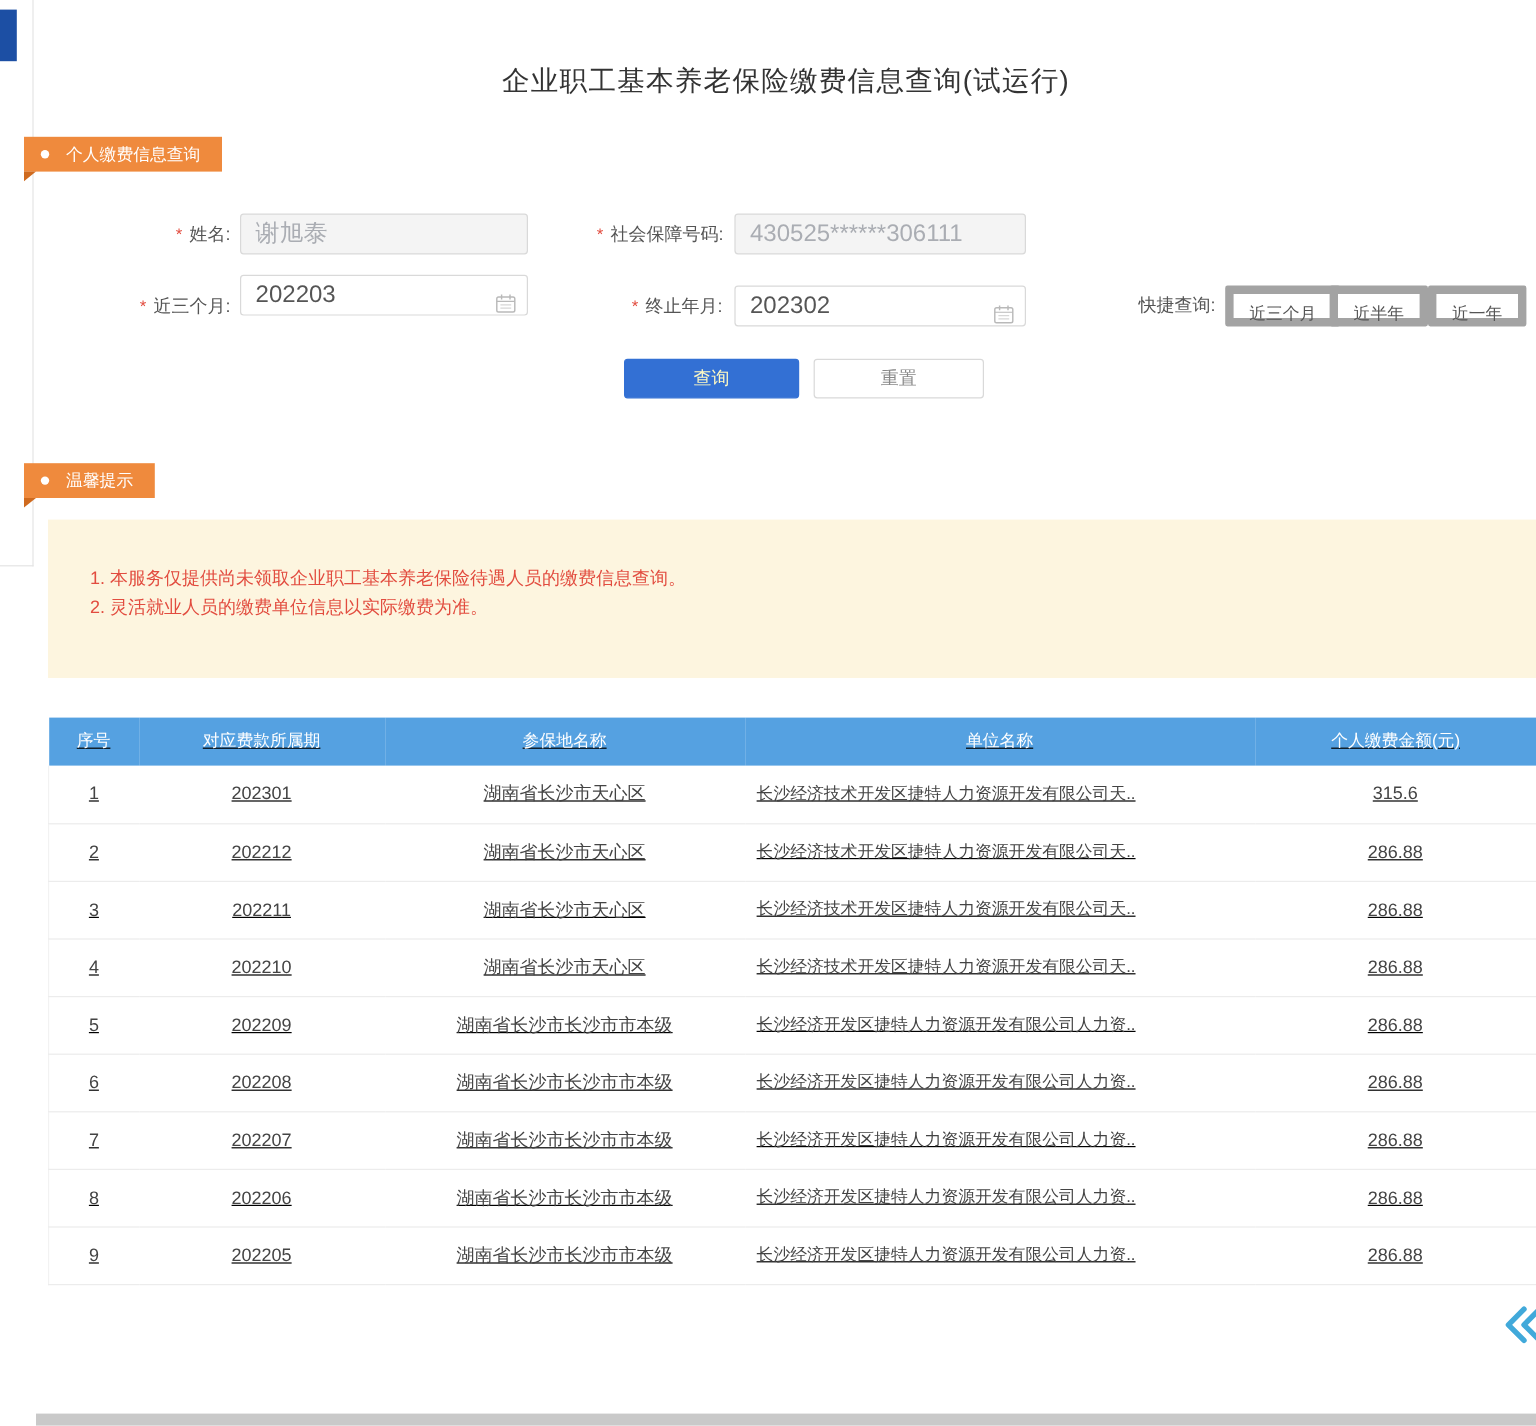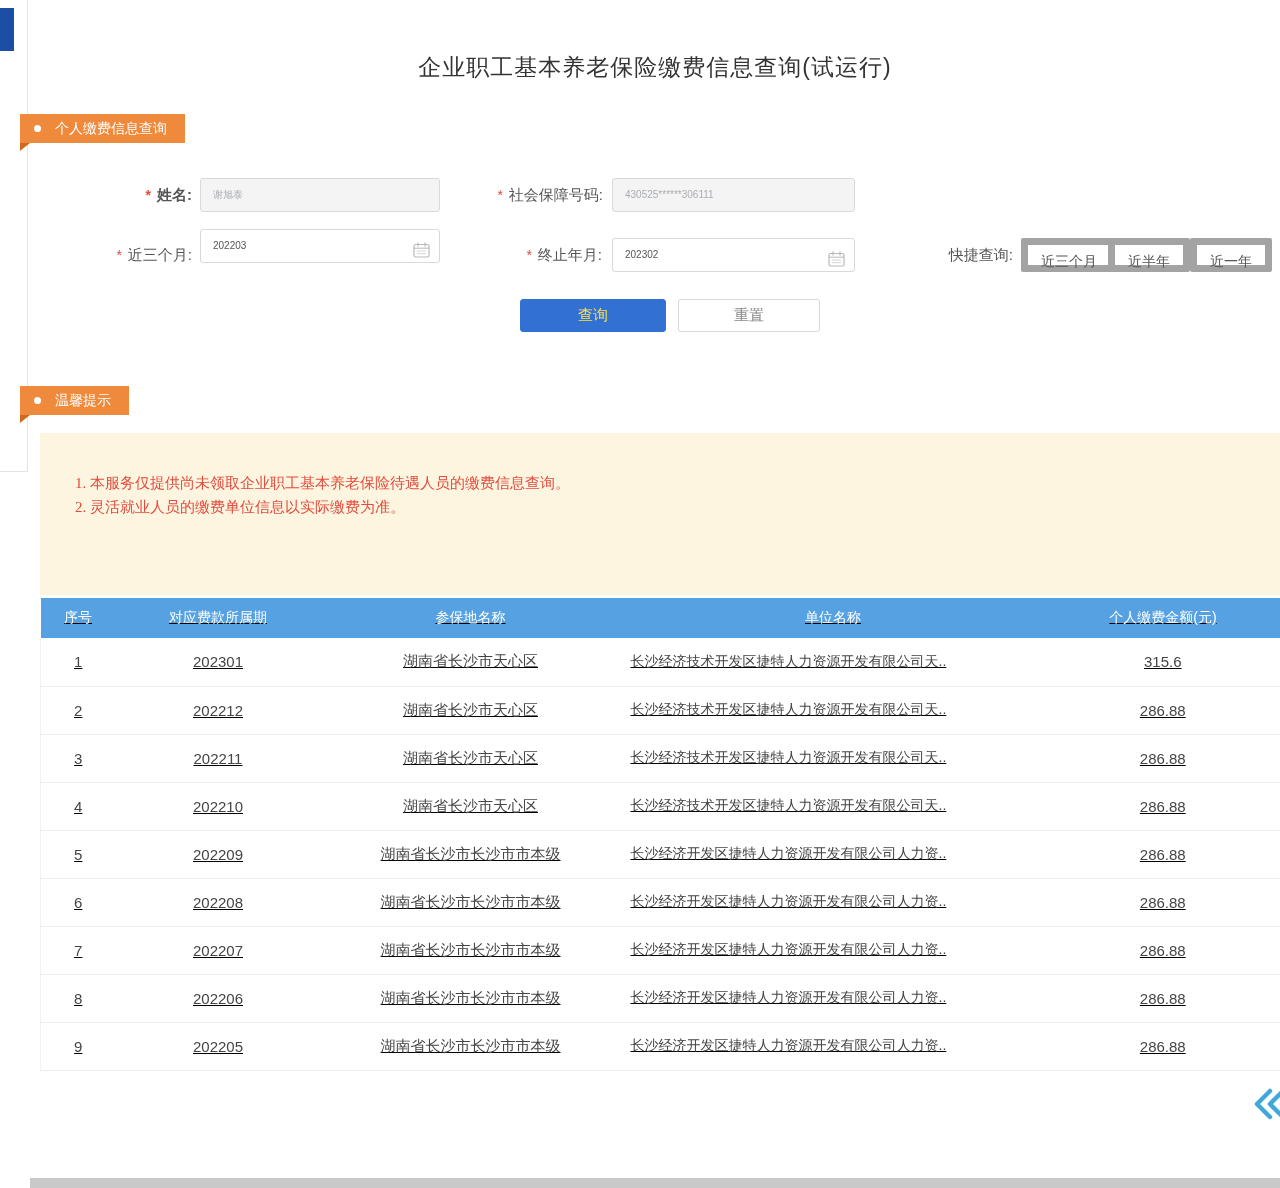--- a/index.html
+++ b/index.html
@@ -23,35 +23,35 @@
                  display:inline-block; margin-right:14px; }
   .ribbon::after { content:""; position:absolute; left:0; top:100%;
                    border-top:8px solid #cf6a1e; border-right:10px solid transparent;
                    border-left:0; width:0; height:0; }
   .ribbon-query { top:114px; }
   .ribbon-tips  { top:386px; }
 
   
   .flabel { height:34px; line-height:34px; font-size:15px; color:#555; text-align:right; }
   .req { color:#e24c3f; margin-right:6px; font-size:14px; }
-  .tbox { height:34px; border:1px solid #d9d9d9; border-radius:3px; font-size:10px;
+  .tbox { height:34px; border:1px solid #d9d9d9; border-radius:3px; font-size:20px;
           padding:0 12px; line-height:32px; background:#fff; color:#555; position:absolute; }
   .tbox.disabled { background:#f4f4f4; color:#aaadb3; }
   .cal { position:absolute; right:9px; top:9px; cursor:pointer; }
   .quick-btn { height:34px; border:7px solid #a3a3a3; background:#fff; color:#555;
                font-size:14px; padding:0 13px; line-height:32px; border-radius:2px;
                cursor:pointer; font-family:inherit; }
   .btn { height:33px; border-radius:3px; font-size:15px; cursor:pointer; font-family:inherit; }
   .btn-primary { left:520px; top:299px; width:146px; background:#3370d4;
-                 border:1px solid #3370d4; color:#fde047; }
+                 border:1px solid #3370d4; color:#fef9c3; }
   .btn-plain { left:678px; top:299px; width:142px; background:#fff;
                border:1px solid #d9d9d9; color:#888; }
 
   
-  .notice { left:40px; top:433px; width:1240px; height:162px; background:#fdf5df;font-family:Liberation Serif, serif; }
+  .notice { left:40px; top:433px; width:1240px; height:132px; background:#fdf5df; }
   .notice-lines { position:absolute; left:35px; top:38px; font-size:15px; color:#e24c3f;
                   line-height:24px; }
 
   
   .grid { left:40px; top:598px; width:1240px; border-collapse:collapse; table-layout:fixed;text-decoration:underline; }
   .grid th { background:#55a1e1; color:#fff; font-weight:normal; font-size:14px;
              height:40px; text-align:center; }
   .grid td { height:48px; font-size:15px; color:#444; text-align:center;
              border-bottom:1px solid #ececec; background:#fff; white-space:nowrap;
              overflow:hidden; }
@@ -69,21 +69,21 @@
 <div class="abs left-strip"></div>
 <div class="abs corner-tab"></div>
 
 <div class="abs page-title">企业职工基本养老保险缴费信息查询(试运行)</div>
 
 <div class="abs ribbon ribbon-query">
   <span class="dot"></span>
   <span>个人缴费信息查询</span>
 </div>
 
-<div class="abs flabel" style="left:100px; top:178px; width:92px;font-weight:bold;">
+<div class="abs flabel" style="left:100px; top:178px; width:92px;">
   <span class="req">*</span><span>姓名:</span>
 </div>
 <div class="tbox disabled" style="left:200px; top:178px; width:240px;">谢旭泰</div>
 
 <div class="abs flabel" style="left:455px; top:178px; width:148px;">
   <span class="req">*</span><span>社会保障号码:</span>
 </div>
 <div class="tbox disabled" style="left:612px; top:178px; width:243px;">430525******306111</div>
 
 <div class="abs flabel" style="left:75px; top:238px; width:117px;">

